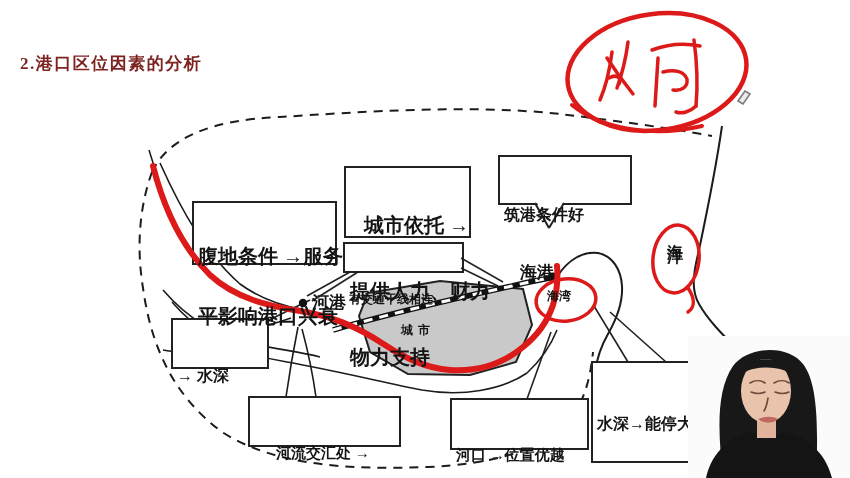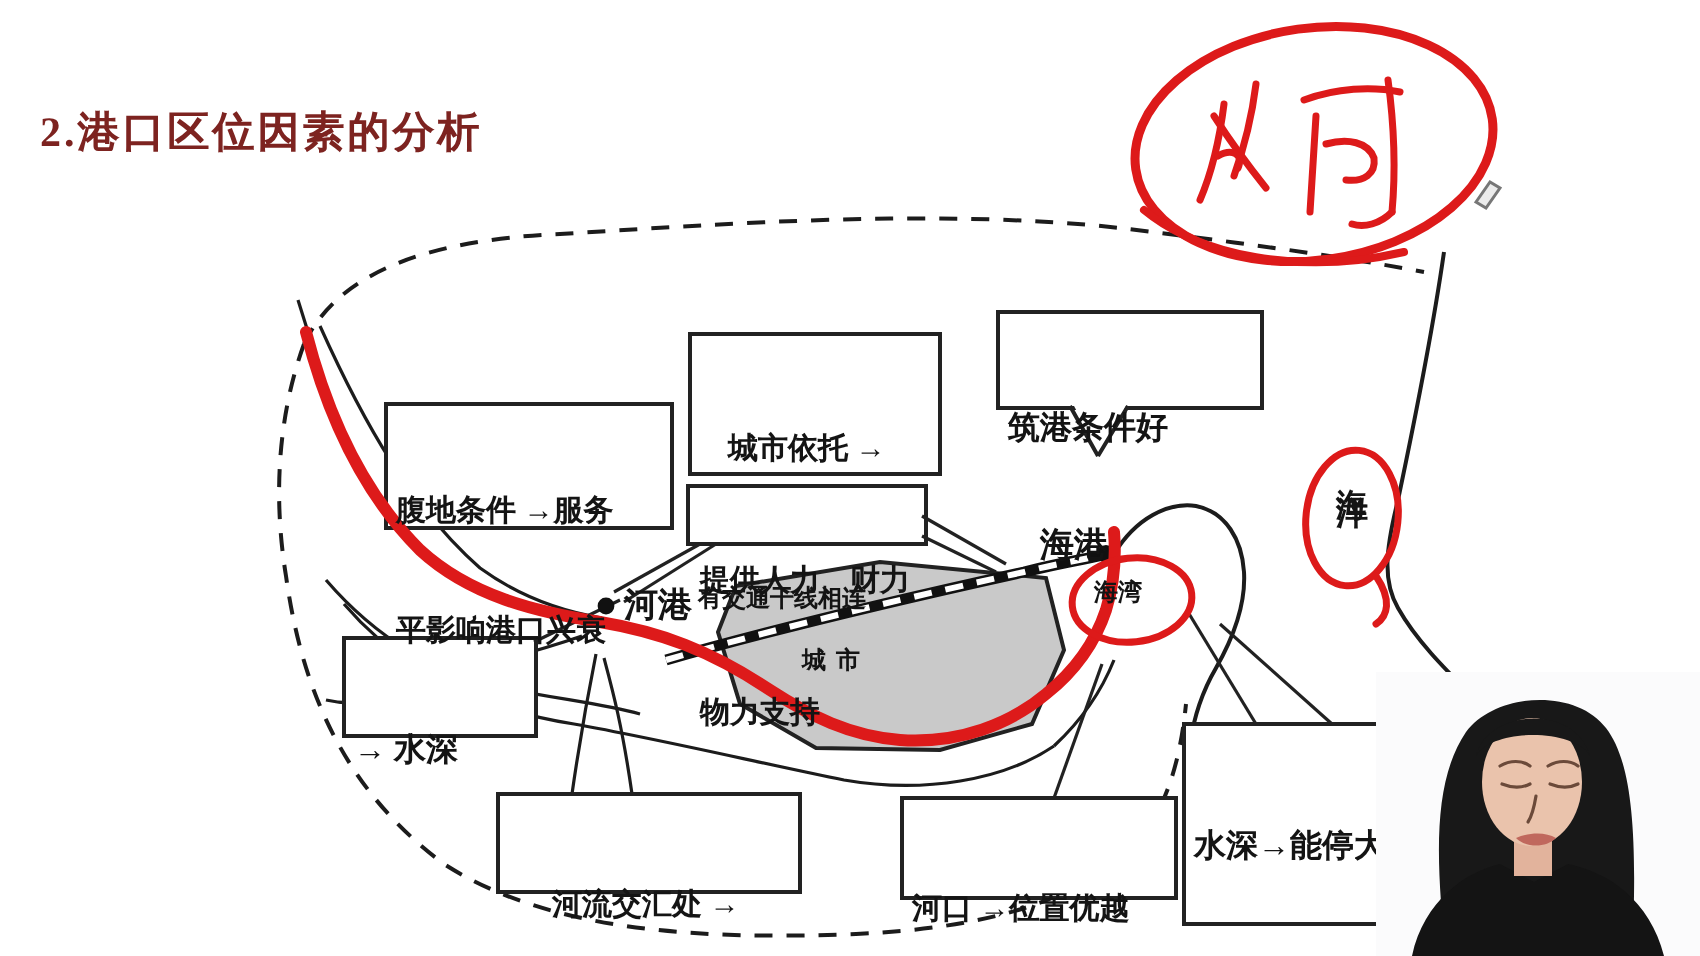--- a/index.html
+++ b/index.html
@@ -1,22 +1,22 @@
 <!DOCTYPE html>
 <html><head>
 <meta charset="utf-8">
 <style>
   * { margin:0; padding:0; box-sizing:border-box; }
   html,body { width:850px; height:478px; background:#ffffff; overflow:hidden;
     font-family:"Liberation Serif","DejaVu Serif",serif; }
   #stage { position:relative; width:850px; height:478px; background:#fff; }
   #lines { position:absolute; left:0; top:0; z-index:1; }
   .txt { position:absolute; z-index:10; color:#141414; font-weight:700; white-space:pre; }
-  .boxtxt { line-height:20px; font-size:15px; padding:4px 5px; }
-  #title { left:20px; top:52px; font-size:21px; letter-spacing:1.5px; color:#7d2320; }
+  .boxtxt { line-height:20px; font-size:20px; padding:4px 5px; }
+  #title { left:20px; top:52px; font-size:17px; letter-spacing:1.5px; color:#7d2320; }
   #b-hinterland { left:193px; top:202px; width:143px; }
   #b-city-support { left:345px; top:167px; width:125px; line-height:22px; padding-top:3px; }
   #b-city-support .l0 { padding-left:14px; }
   #b-transport { left:344px; top:243px; width:119px; font-size:12px; line-height:21px; }
   #b-terrain { left:499px; top:156px; width:132px; font-size:16px; line-height:22px; }
   #b-concave { left:172px; top:319px; width:96px; font-size:16px; line-height:21px; }
   #b-confluence { left:249px; top:397px; width:151px; font-size:15px; line-height:21px; }
   #b-confluence .l0 { padding-left:22px; }
   #b-estuary { left:451px; top:399px; width:137px; font-size:15px; line-height:21px; }
   #b-waterdepth { left:592px; top:362px; width:146px; font-size:16px; line-height:23px; }

